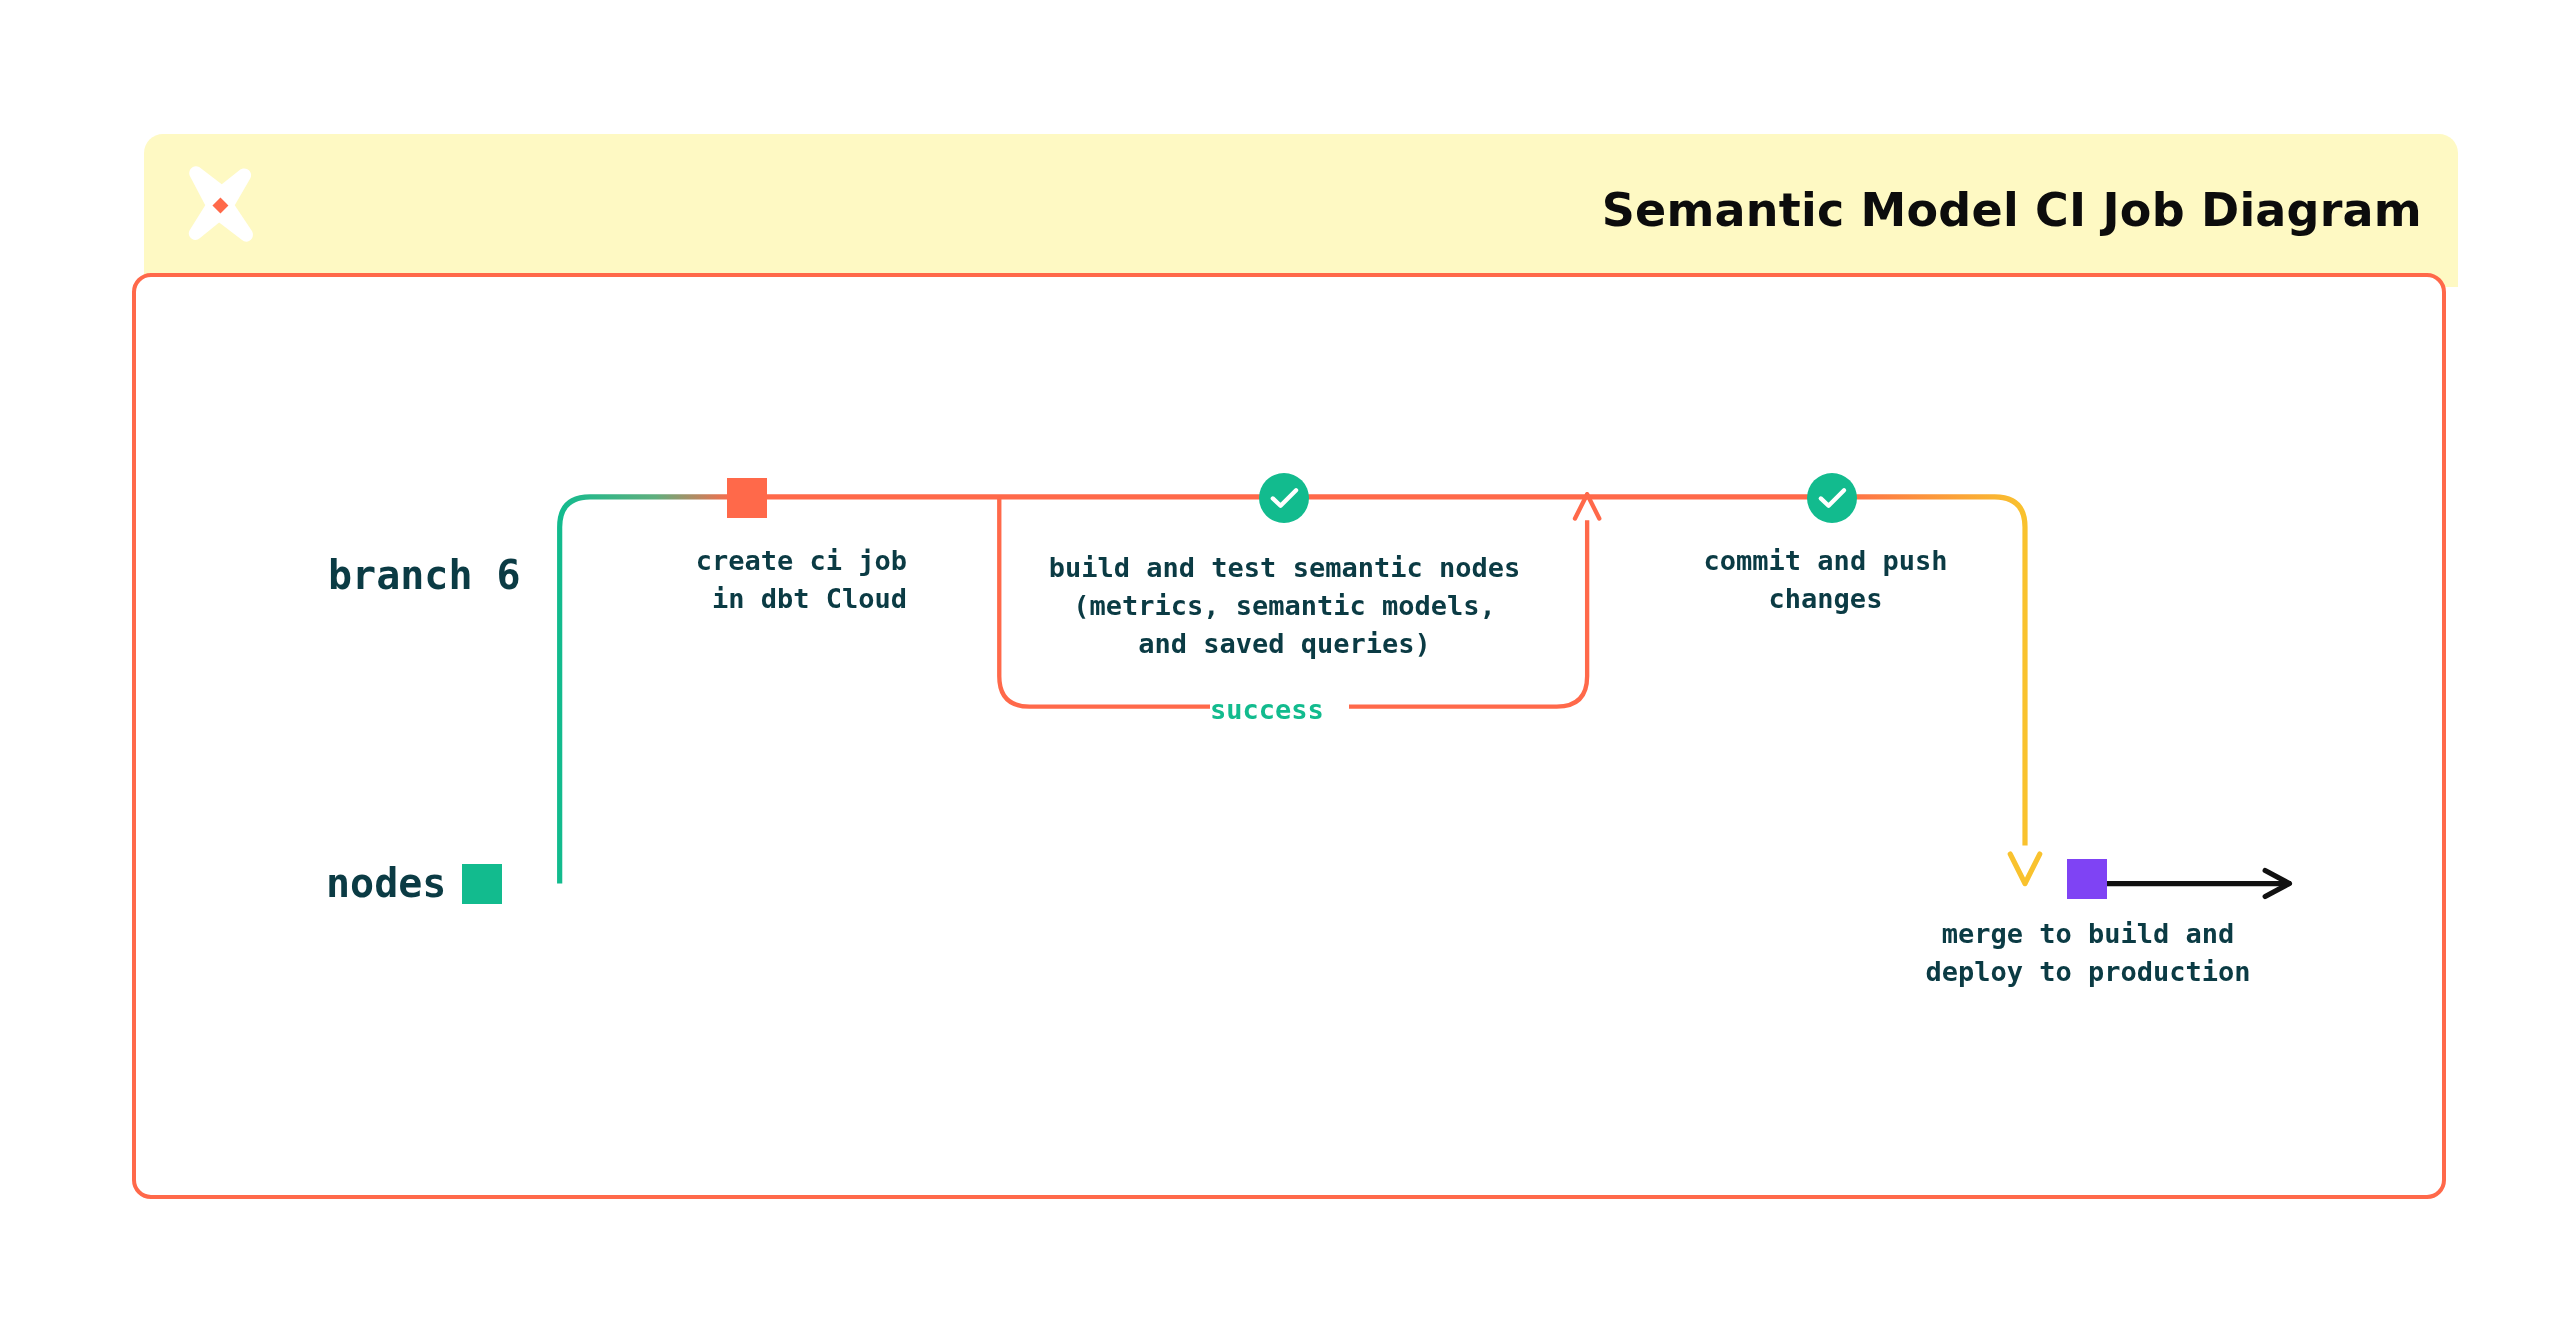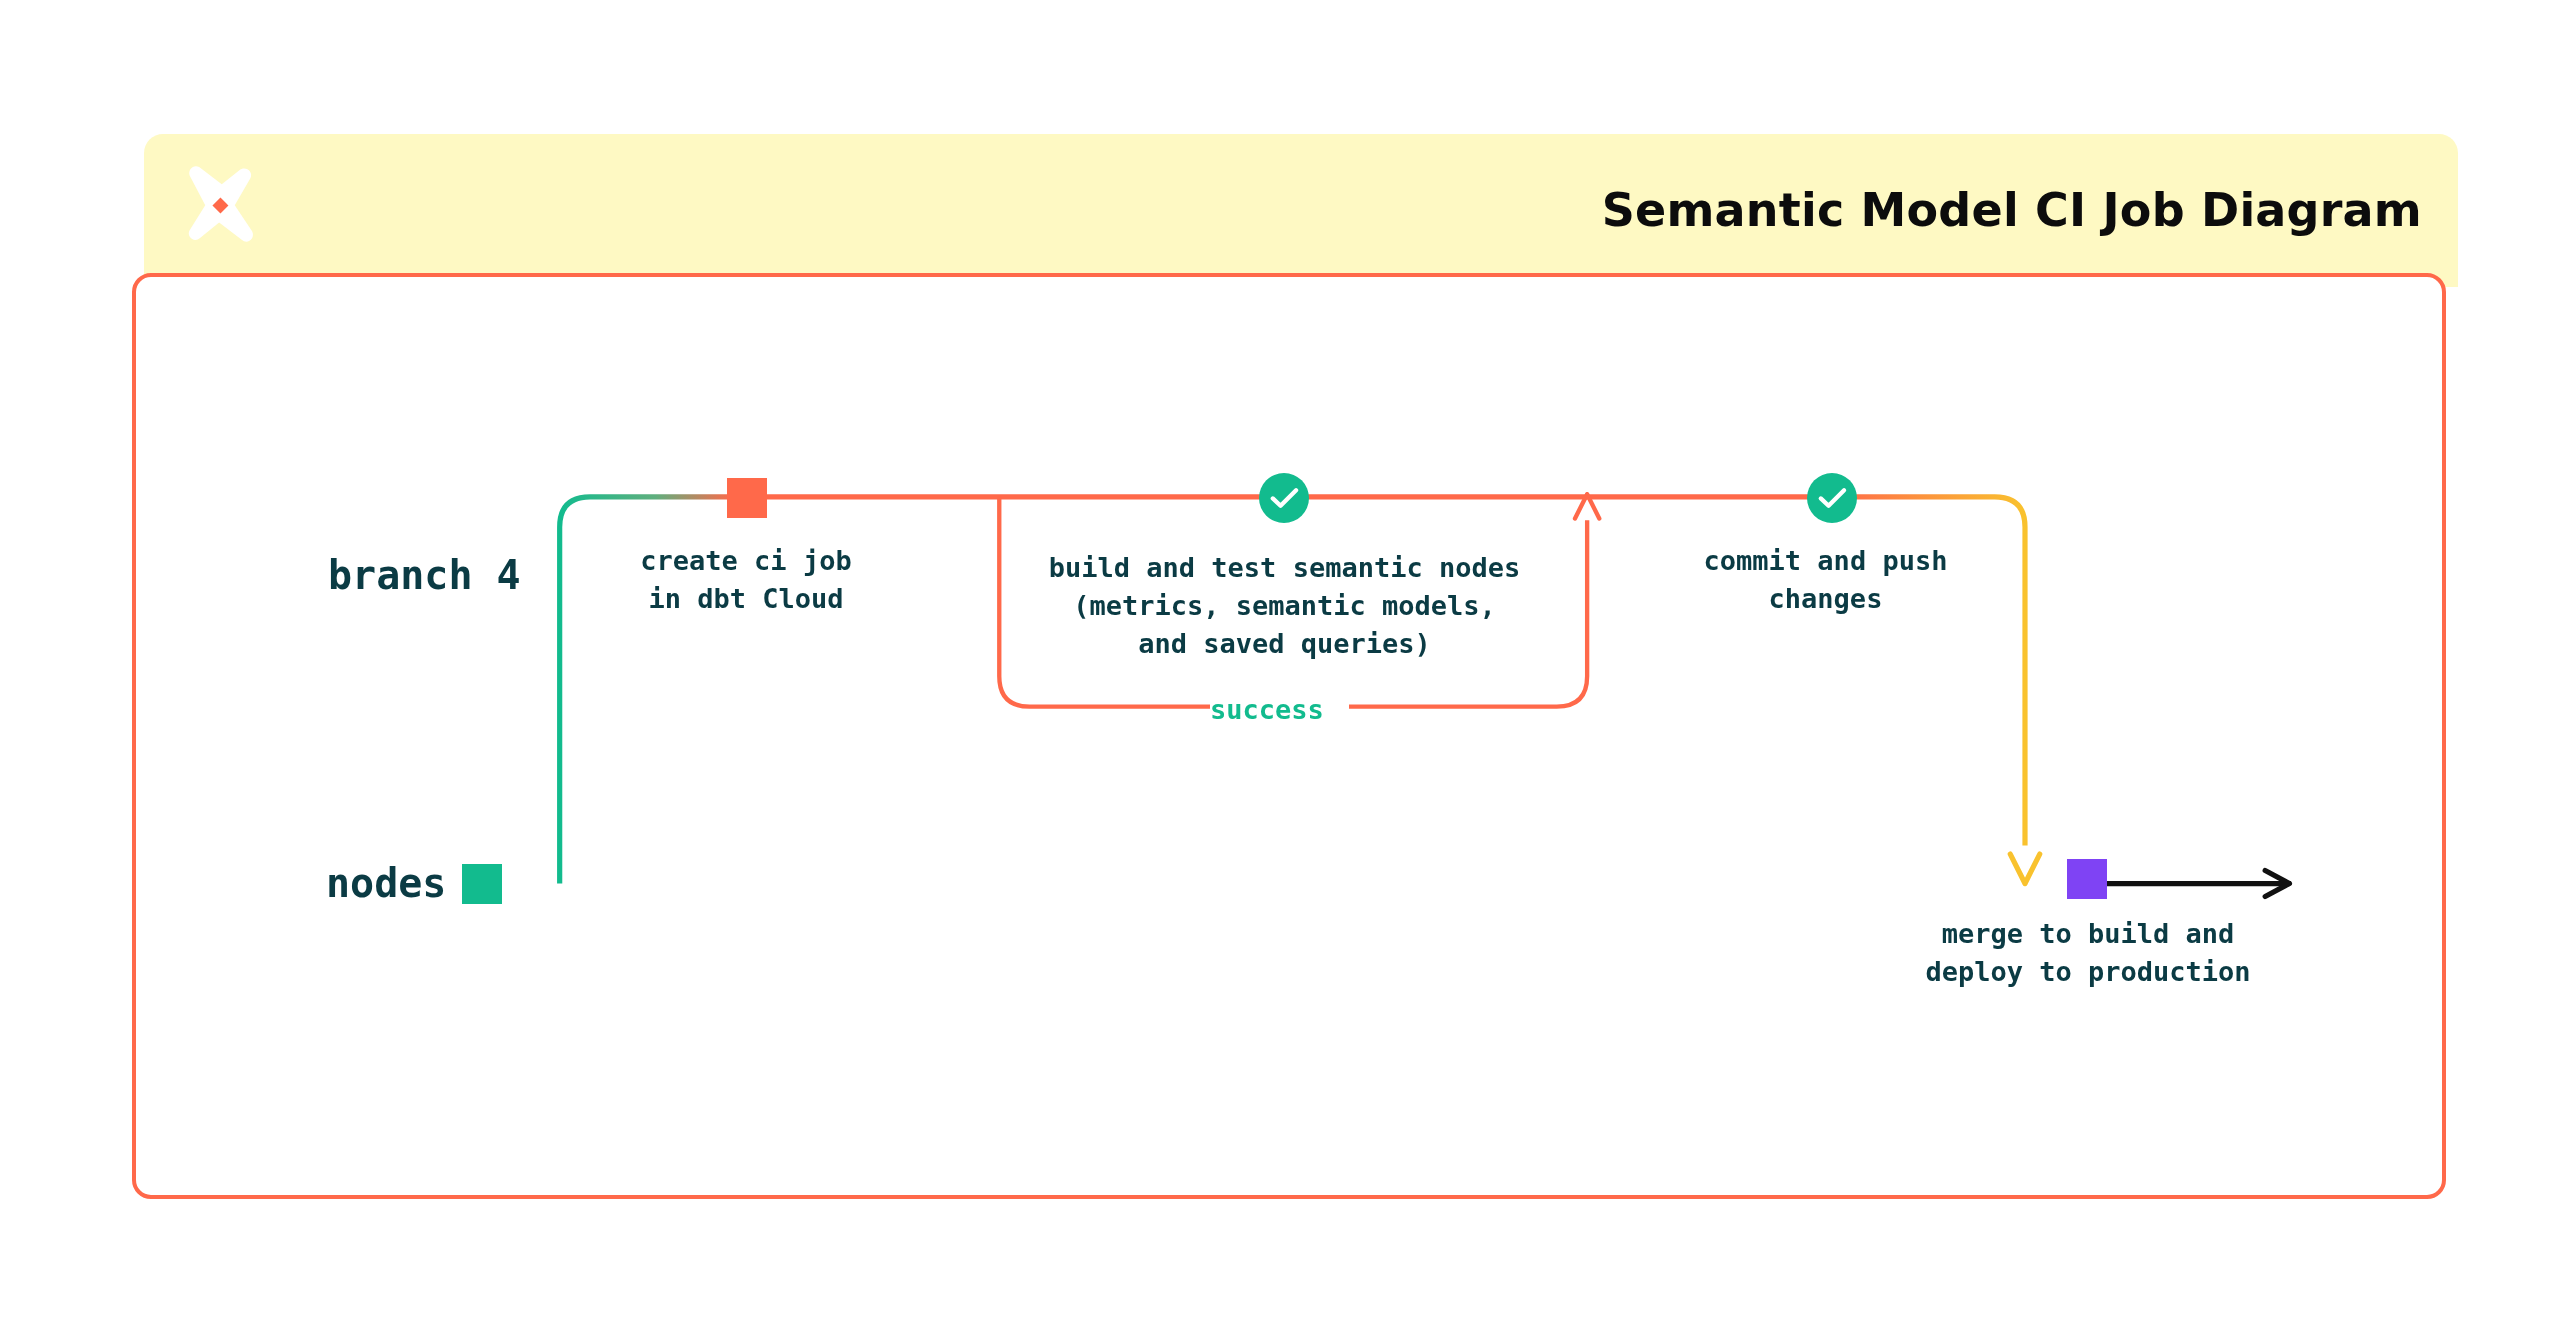--- a/index.html
+++ b/index.html
@@ -138,21 +138,21 @@
   .caption {
     position: absolute;
     font-family: "DejaVu Sans Mono", monospace;
     font-weight: bold;
     font-size: 27px;
     line-height: 38px;
     color: #0B3B44;
     text-align: center;
     white-space: pre;
   }
-  #caption-create { left: 607px;  top: 542px;  width: 278px; }
+  #caption-create { left: 629px;  top: 542px;  width: 278px; text-align: right; }
   #caption-build  { left: 994px; top: 549px;  width: 581px; }
   #caption-commit { left: 1665px; top: 542px;  width: 321px; }
   #caption-merge  { left: 1871px; top: 915px; width: 434px; }
 
   .label-success {
     position: absolute;
     left: 1210px;
     top: 694px;
     width: 139px;
     text-align: left;
@@ -215,21 +215,21 @@
 
       <path d="M 1830 570 L 1816 598 M 1830 570 L 1844 598" stroke="#FF694A" stroke-width="5" fill="none" stroke-linecap="round"></path>
 
       <path d="M 2335 1019 L 2318 985 M 2335 1019 L 2352 985" stroke="#F9C22E" stroke-width="6" fill="none" stroke-linecap="round"></path>
 
       <path d="M 2429 1019 L 2640 1019" stroke="#111111" stroke-width="6" fill="none"></path>
       <path d="M 2640 1019 L 2612 1004 M 2640 1019 L 2612 1034" stroke="#111111" stroke-width="6" fill="none" stroke-linecap="round"></path>
     </svg>
   </div>
 
-  <div class="lane-label" id="lane-branch1">branch 4</div>
+  <div class="lane-label" id="lane-branch1">branch 6</div>
   <div class="lane-label" id="lane-main">nodes</div>
 
   <div class="node-square" id="node-main-square"></div>
   <div class="node-square" id="node-create-square"></div>
   <div class="node-square" id="node-merge-square"></div>
 
   <div class="check-circle" id="check-build">
     <svg width="50" height="50" viewBox="0 0 58 58" xmlns="http://www.w3.org/2000/svg">
       <path d="M16 29.5 L25 38 L43 20" stroke="#ffffff" stroke-width="5" fill="none" stroke-linecap="round" stroke-linejoin="round"></path>
     </svg>

